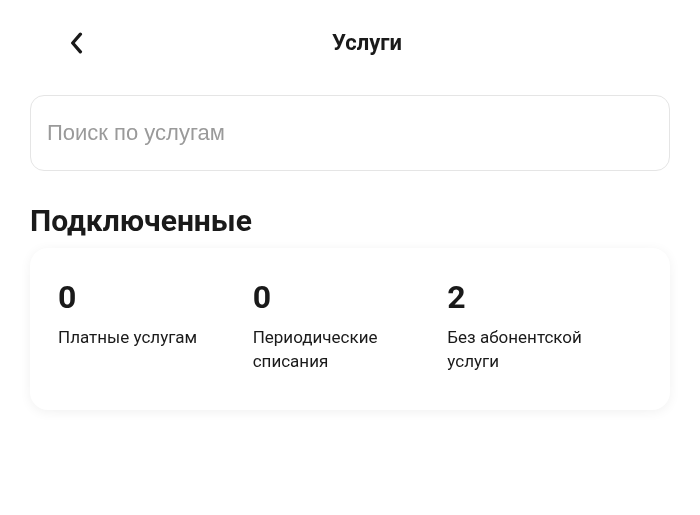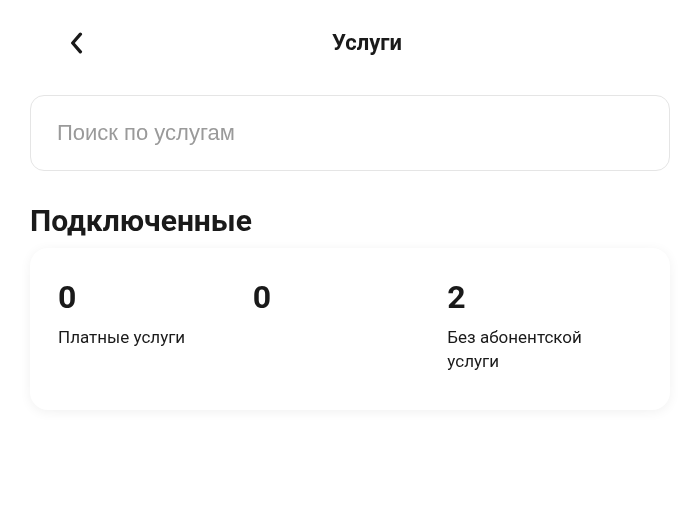--- a/index.html
+++ b/index.html
@@ -42,21 +42,21 @@
       font-weight: 700;
       color: #1a1a1a;
     }
     .content {
       padding: 20px 30px 0 30px;
     }
     .search-box {
       width: 100%;
       border: 1px solid #e5e5e5;
       border-radius: 14px;
-      padding: 24px 26px;
+      padding: 24px 16px;
       font-size: 22px;
       color: #1a1a1a;
       outline: none;
       background: #ffffff;
     }
     .search-box::placeholder {
       color: #9a9a9a;
     }
     .section-title {
       font-size: 30px;
@@ -106,23 +106,24 @@
 </div>
 
 <div class="content">
   <input type="text" class="search-box" placeholder="Поиск по услугам" style="">
 
   <h2 class="section-title">Подключенные</h2>
 
   <div class="stats-card">
     <div class="stat-item">
       <div class="stat-number">0</div>
-      <div class="stat-label">Платные услуги</div>
+      <div class="stat-label">Платные услугам</div>
     </div>
     <div class="stat-item">
       <div class="stat-number">0</div>
+      <div class="stat-label">Периодические списания</div>
     </div>
     <div class="stat-item">
       <div class="stat-number">2</div>
       <div class="stat-label">Без абонентской услуги</div>
     </div>
   </div>
 </div>
 
 </body></html>

